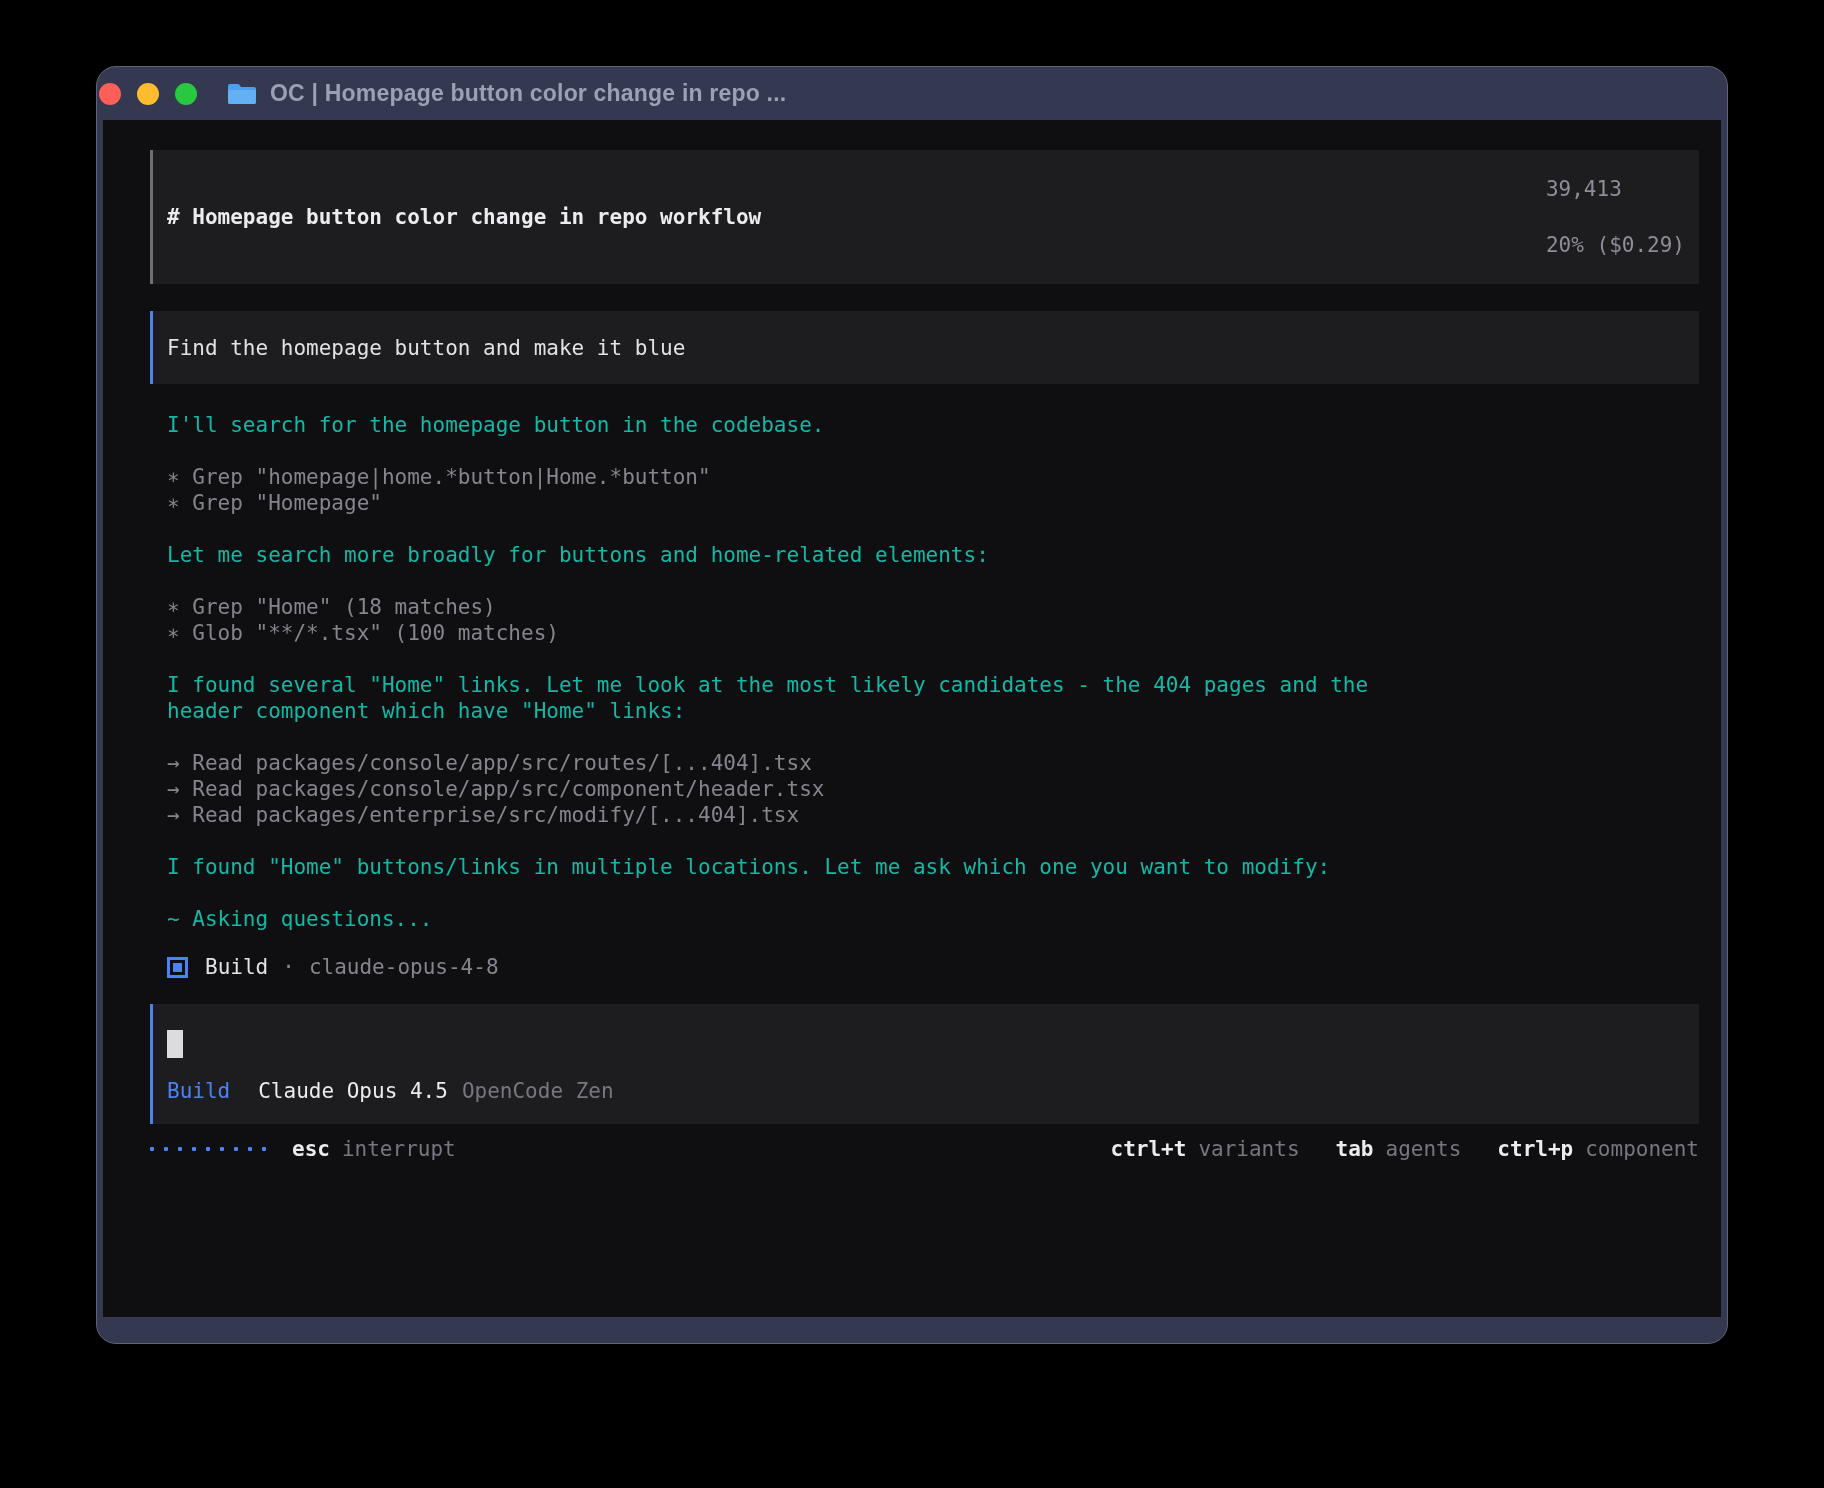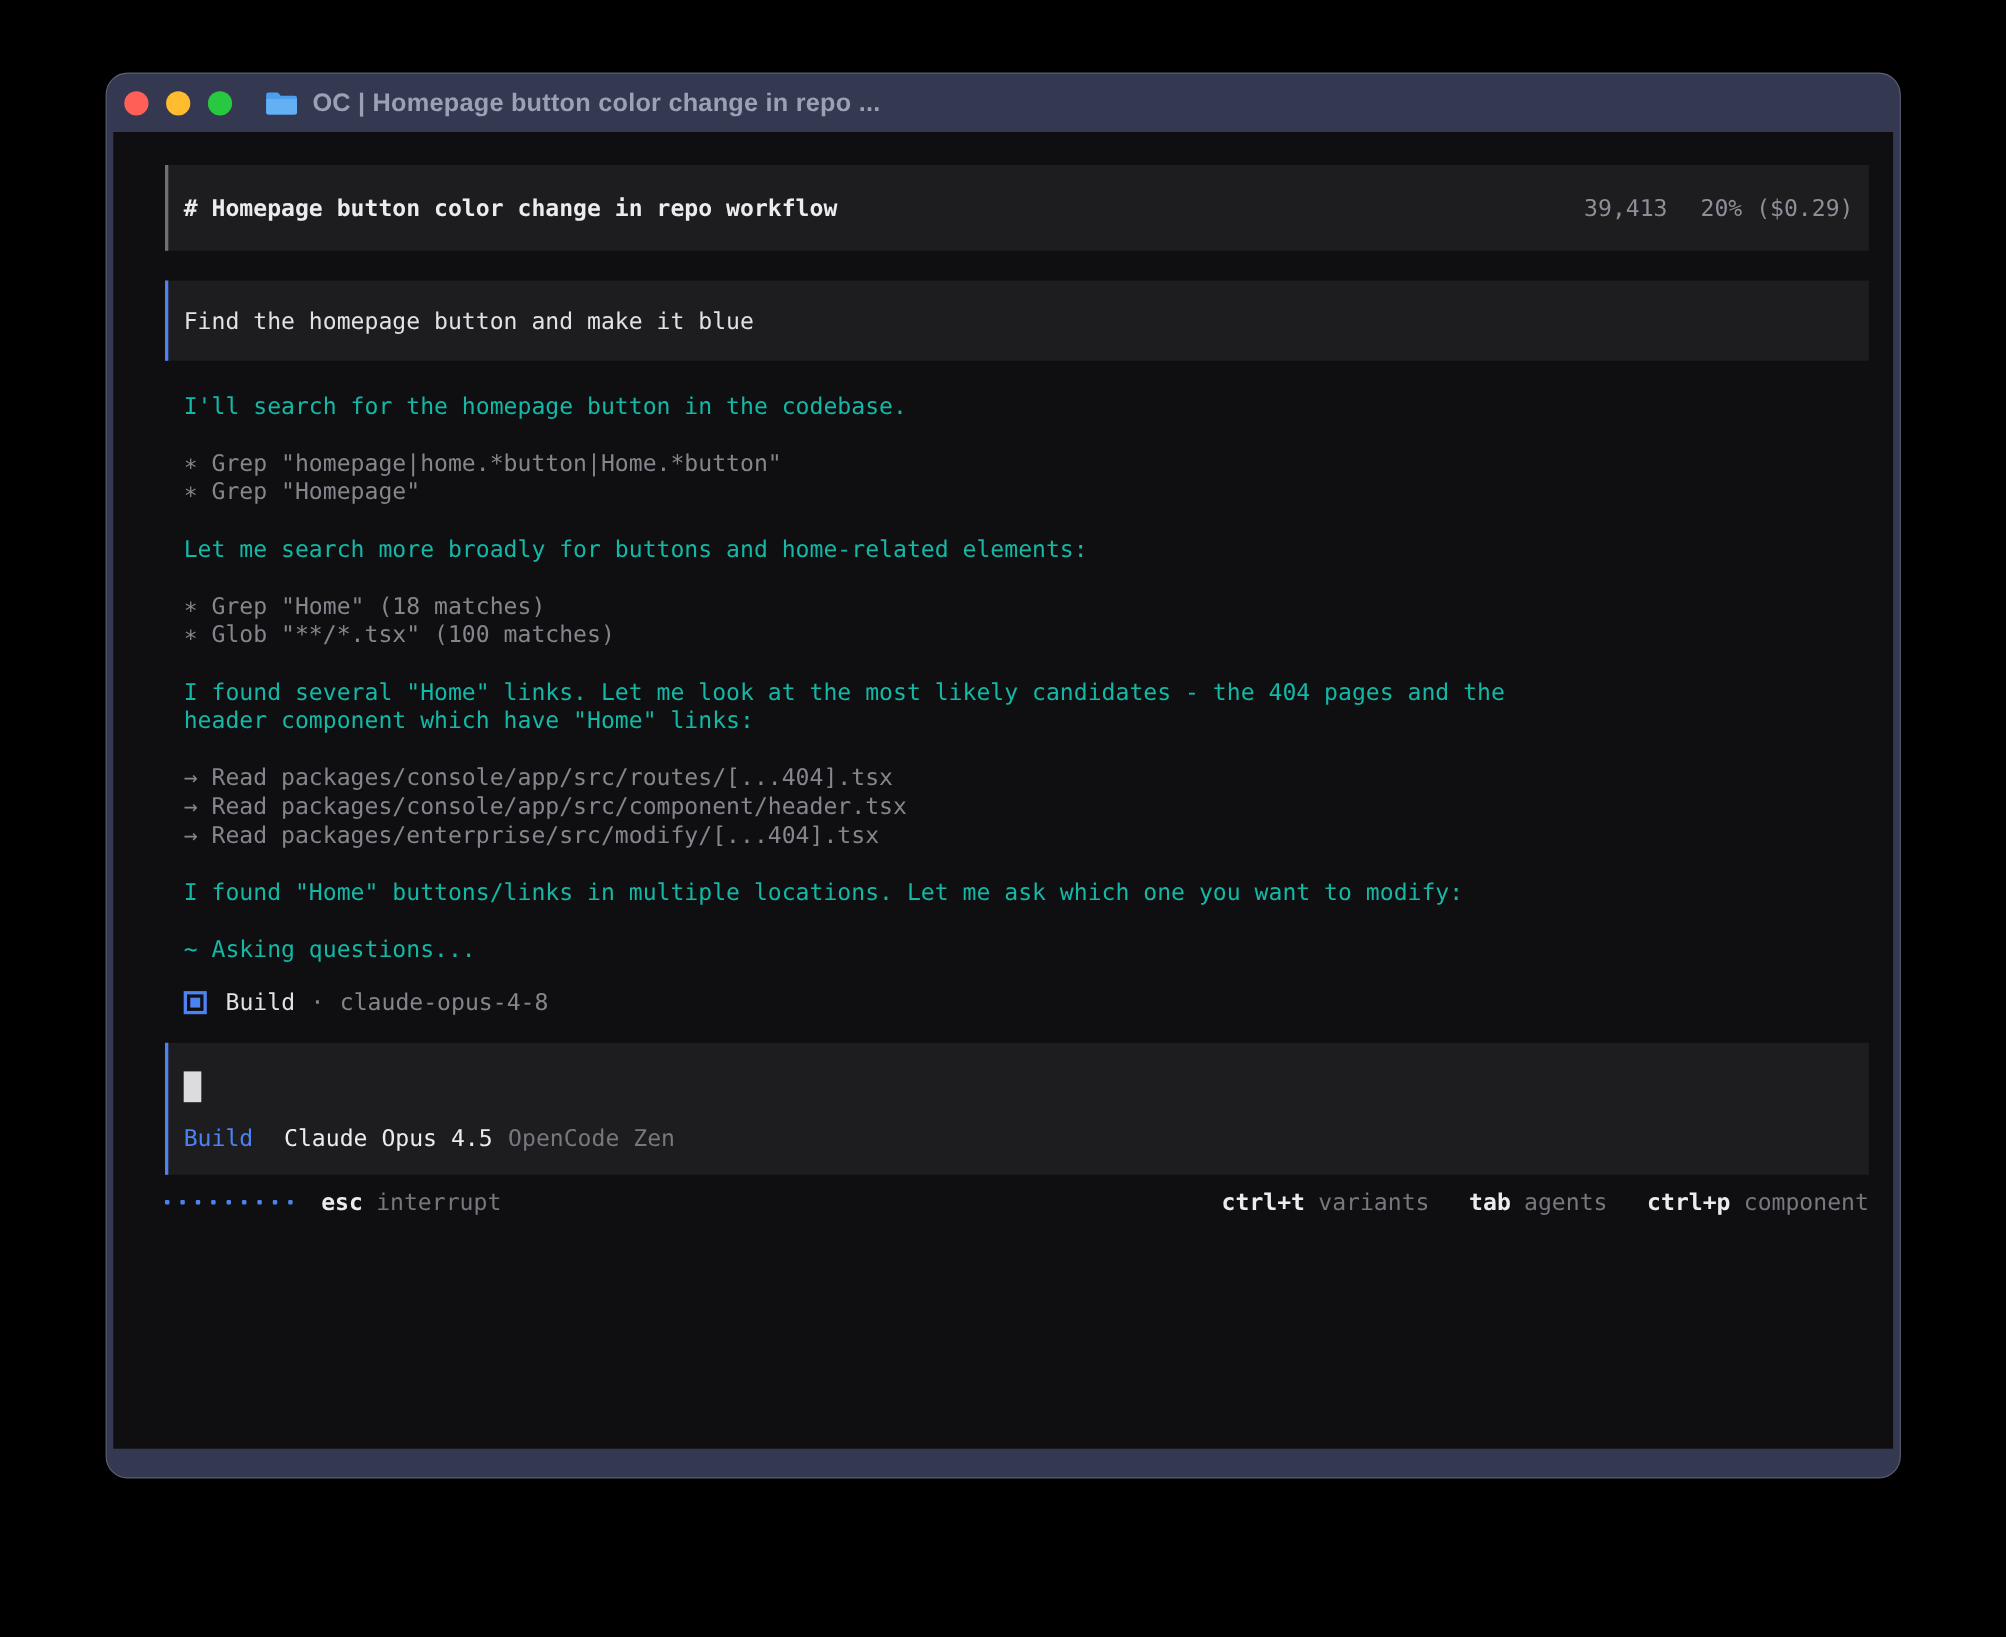--- a/index.html
+++ b/index.html
@@ -7,21 +7,21 @@
   body {
     width:1824px; height:1488px; position:relative; overflow:hidden;
     font-family:"DejaVu Sans Mono", monospace;
   }
   .window {
     position:absolute; left:96px; top:66px; width:1632px; height:1278px;
     background:#343850; border:1px solid #5d6378; border-radius:20px;
     overflow:hidden; display:flex; flex-direction:column;
   }
   .titlebar {
-    flex:0 0 53px; display:flex; align-items:center; padding:0 0 0 16px;
+    flex:0 0 53px; display:flex; align-items:center; padding:0 0 0 2px;
   }
   .lights { display:flex; gap:16px; align-items:center; }
   .light { width:22px; height:22px; border-radius:50%; }
   .light.red    { background:#ff5f57; }
   .light.yellow { background:#febc2e; }
   .light.green  { background:#28c840; }
   .folder { margin-left:30px; display:flex; align-items:center; }
   .window-title {
     margin-left:13px;
     font-family:"Liberation Sans", sans-serif;
@@ -35,21 +35,21 @@
     font-size:21px; line-height:26px;
   }
   .window-footer { flex:0 0 26px; }
 
   .block {
     background:#1d1d20; border-left:3px solid #6f6f78;
     padding:26px 14px;
   }
   .header-block { display:flex; justify-content:space-between; align-items:center; }
   .header-title { color:#ececf0; font-weight:bold; white-space:pre; }
-  .header-meta { color:#8e8e98; display:flex; gap:30px; white-space:pre; }
+  .header-meta { color:#8e8e98; display:flex; gap:30px; white-space:pre;flex-direction:column; }
 
   .user-block {
     border-left-color:#4d82f3; margin-top:27px;
     padding:24px 14px 23px 14px; color:#e2e2e6; white-space:pre;
   }
 
   .transcript { margin-top:28px; padding-left:17px; }
   .line { white-space:pre; }
   .line.text  { color:#14b8a6; }
   .line.tool  { color:#85858d; }

